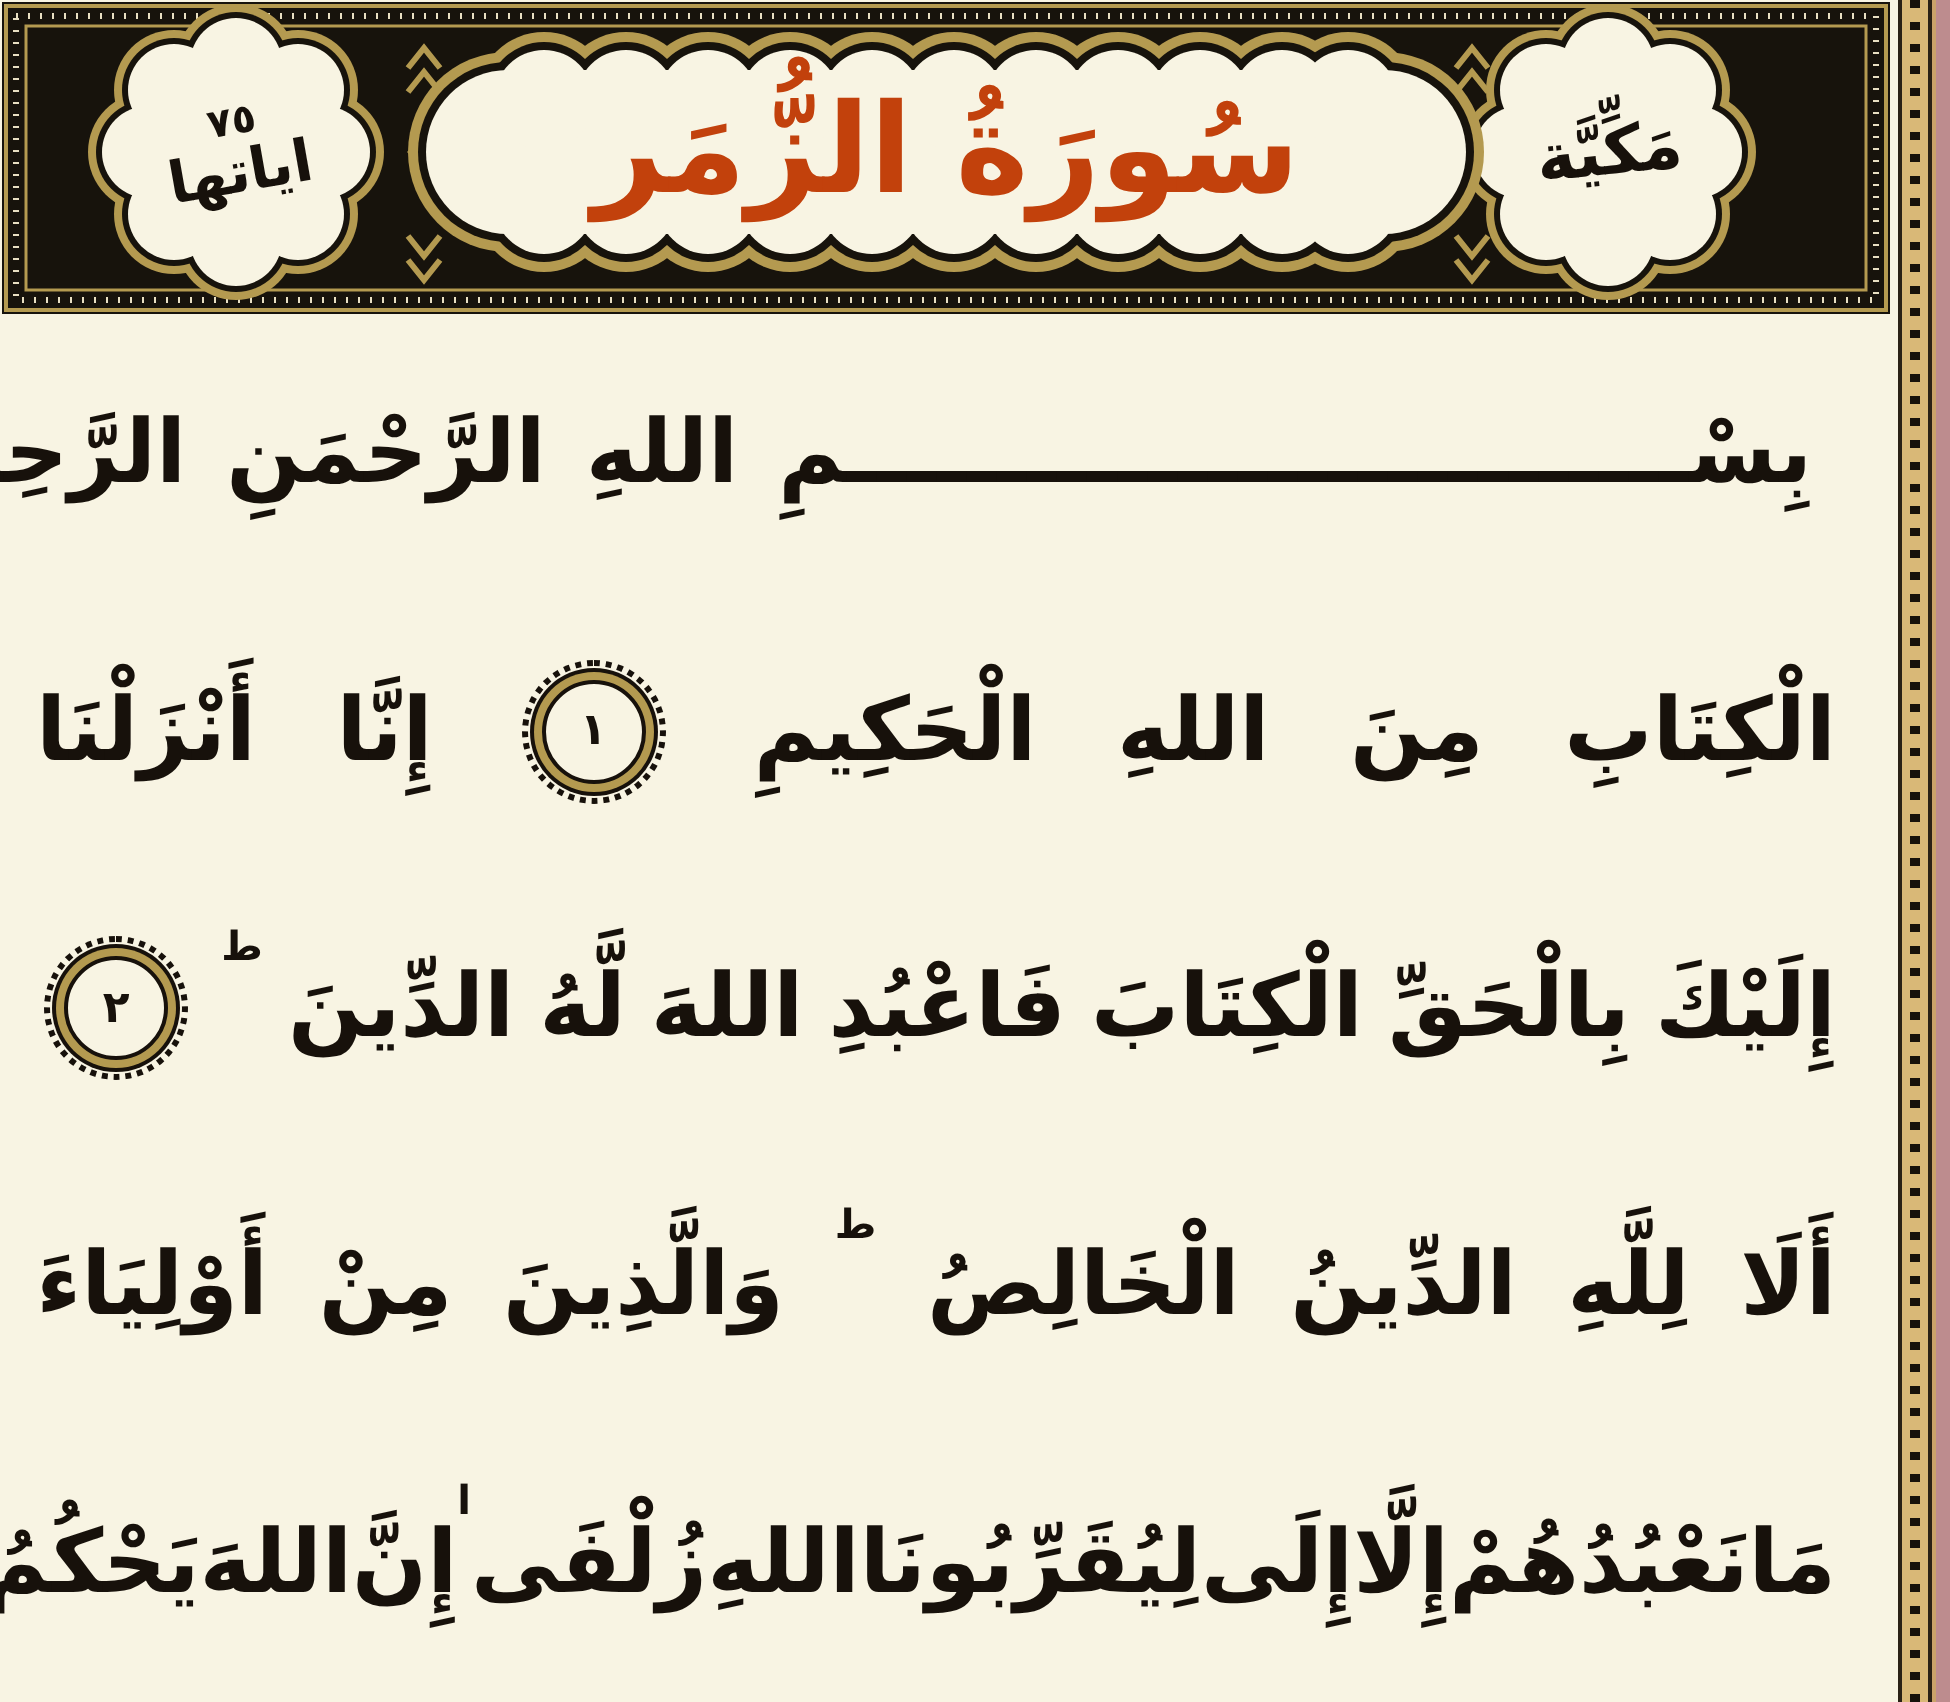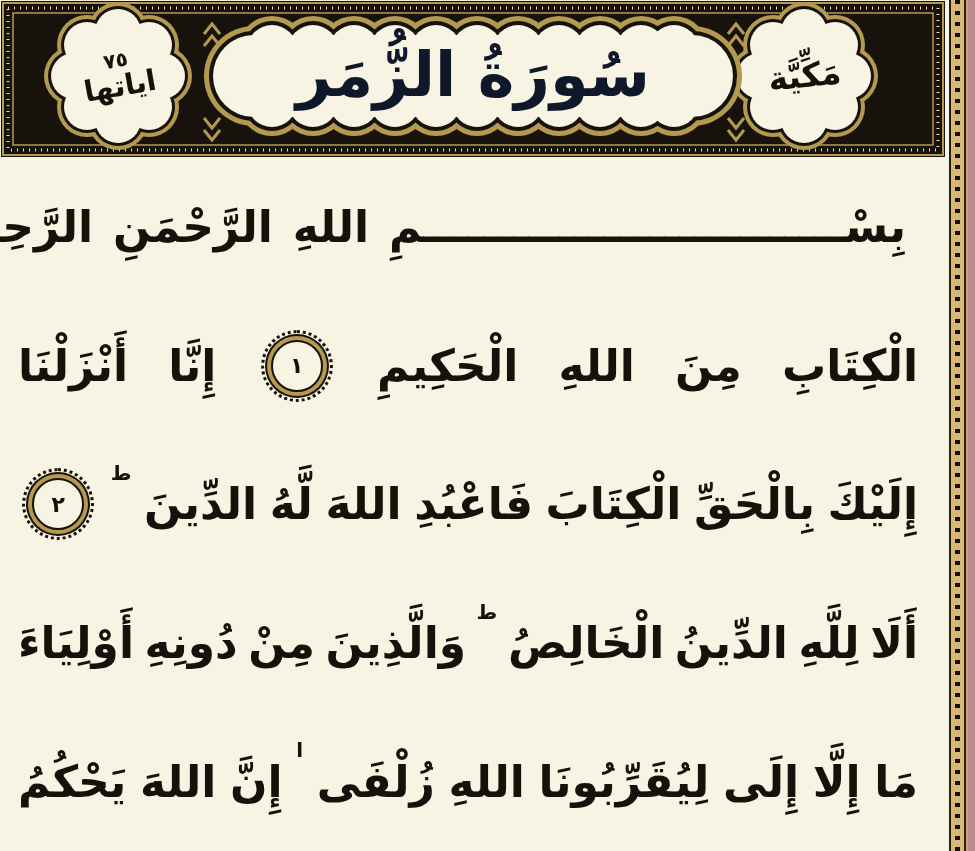--- a/index.html
+++ b/index.html
@@ -31,21 +31,21 @@
   .header-band{
     position:absolute;top:0;left:0;width:946px;height:158px;z-index:2;
   }
   .header-band svg{display:block;}
   .hdr-text{
     position:absolute;display:flex;align-items:center;justify-content:center;
     text-align:center;line-height:1;
   }
   .title-box{left:250px;top:0;width:446px;height:150px;}
   .title-box span{
-    font-size:62px;font-weight:bold;color:#0f172a;
+    font-size:62px;font-weight:bold;color:#c2410c;
     letter-spacing:-1px;white-space:nowrap;
   }
   .meccan-box{left:738px;top:0;width:134px;height:150px;}
   .meccan-box span{font-size:33px;font-weight:bold;transform:rotate(-6deg);display:block;}
   .ayah-box{left:50px;top:0;width:136px;height:150px;flex-direction:column;}
   .ayah-stack{transform:rotate(-10deg);display:flex;flex-direction:column;align-items:center;gap:2px;}
   .ayah-count{font-size:20px;font-weight:bold;}
   .ayah-label{font-size:29px;font-weight:bold;}
 
   
@@ -300,25 +300,25 @@
       <span class="verse-badge">٢</span>
     </div>
   <div class="line justify">
       <span class="word">أَلَا</span>
       <span class="word">لِلَّهِ</span>
       <span class="word">الدِّينُ</span>
       <span class="word">الْخَالِصُ</span>
       <span class="pause">ط</span>
       <span class="word">وَالَّذِينَ</span>
       <span class="word">مِنْ</span>
-      <span class="word">دُونِهِ</span>
       <span class="word">أَوْلِيَاءَ</span>
     </div>
   <div class="line justify">
       <span class="word">مَا</span>
+      <span class="word">نَعْبُدُهُمْ</span>
       <span class="word">إِلَّا</span>
       <span class="word">إِلَى</span>
       <span class="word">لِيُقَرِّبُونَا</span>
       <span class="word">اللهِ</span>
       <span class="word">زُلْفَى</span>
       <span class="pause">ا</span>
       <span class="word">إِنَّ</span>
       <span class="word">اللهَ</span>
       <span class="word">يَحْكُمُ</span>
     </div>

